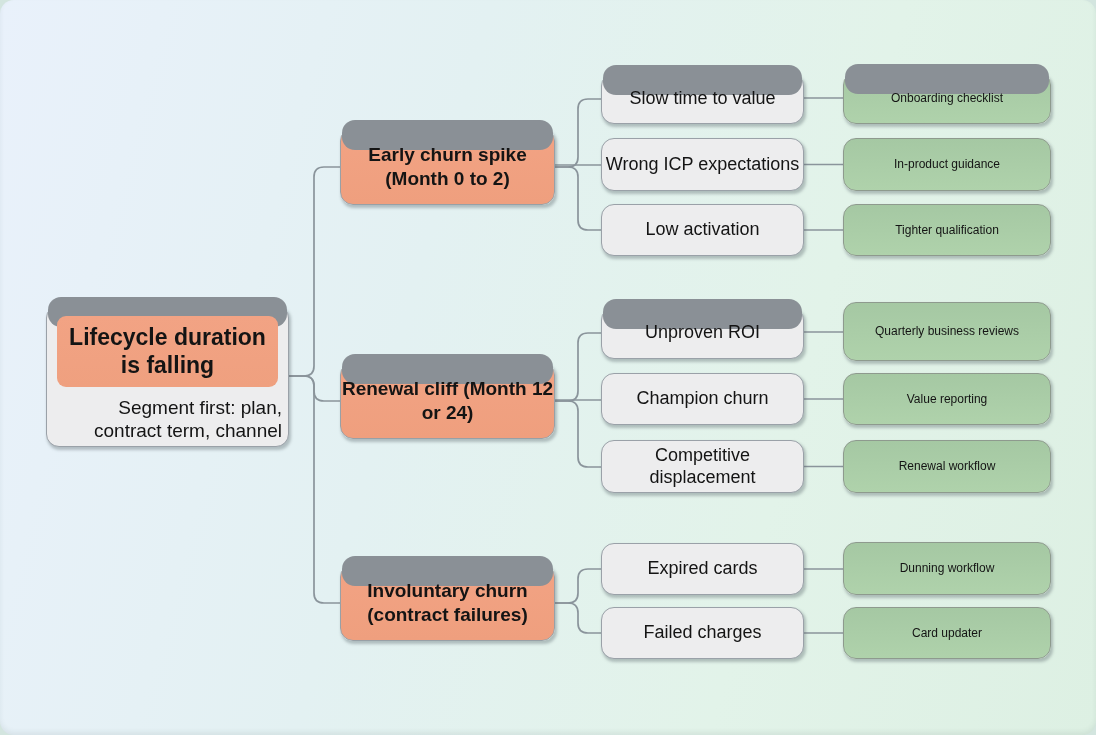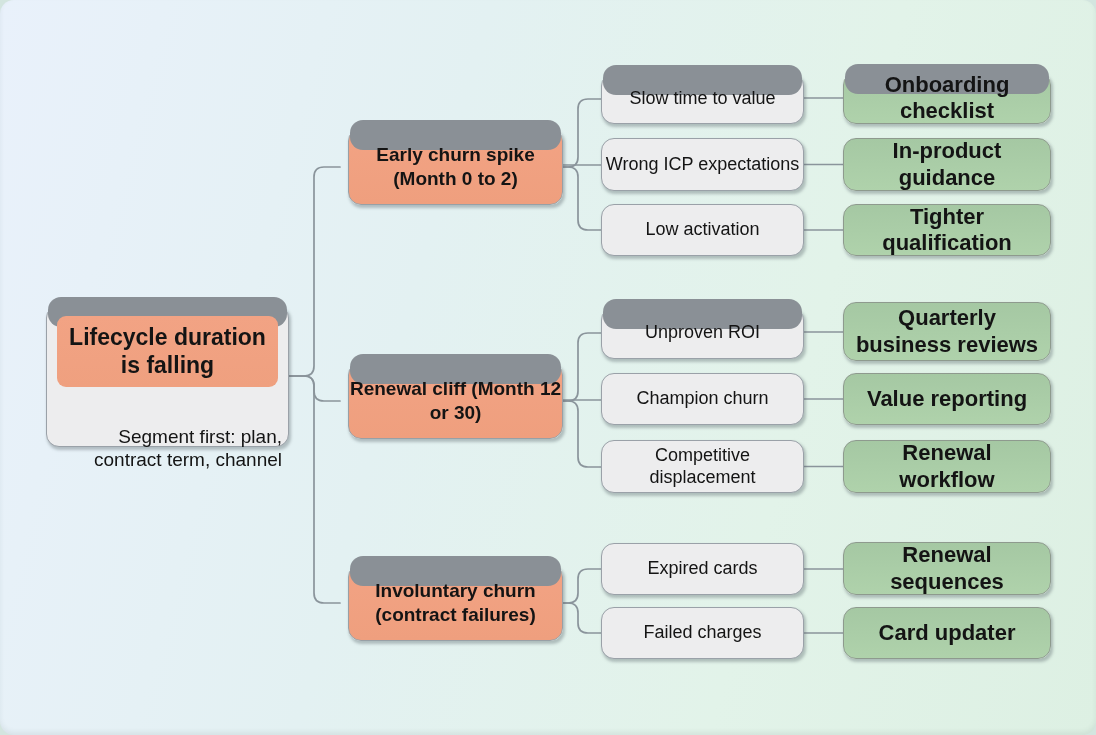--- a/index.html
+++ b/index.html
@@ -28,54 +28,54 @@
   }
   .cap::before{
     content:"";position:absolute;z-index:-1;
     left:1px;right:1px;top:-9px;height:30px;
     background:#8a9096;border-radius:13px;
   }
   
   .root{
     left:46px;top:305px;width:243px;height:142px;
     background:#ededee;border:1.6px solid #9aa1a8;
-    flex-direction:column;justify-content:flex-start;gap:29px;
+    flex-direction:column;justify-content:flex-start;
   }
   .root-title{
     margin:10px 10px 9px;align-self:stretch;
     background:linear-gradient(180deg,#f2a384,#efa07f);
     border-radius:9px;
     font-weight:bold;font-size:23px;line-height:1.2;
     padding:8px 2px;
   }
   .root-subtitle{font-size:19px;line-height:1.22;padding:0 6px;text-align:right;}
   
   .branch{
-    left:348px;width:215px;height:77px;
+    left:340px;width:215px;height:77px;
     background:linear-gradient(180deg,#f2a384,#ef9f7e);
     border:1.6px solid #98a0a6;
     font-weight:bold;font-size:19px;line-height:1.25;
     padding:4px 0;
   }
   .b1{top:128px}.b2{top:362px}.b3{top:564px}
   
   .cause{
     left:601px;width:203px;
     background:#ededee;border:1.6px solid #9aa1a8;
     font-size:18px;line-height:1.2;padding:4px 2px;
   }
   .g1{top:73px;height:51px}.g2{top:138px;height:53px}.g3{top:204px;height:52px}
   .g4{top:307px;height:52px}.g5{top:373px;height:52px}.g6{top:440px;height:53px}
   .g7{top:543px;height:52px}.g8{top:607px;height:52px}
   
   .fix{
     left:843px;width:208px;
     background:linear-gradient(180deg,#a5c8a3,#afd2ab);
     border:1.6px solid #8e9a8e;
-    font-weight:bold;font-size:22px;line-height:1.2;padding:4px 10px;
+    font-weight:normal;font-size:12px;line-height:1.2;padding:4px 10px;
   }
   .f1{top:72px;height:52px}.f2{top:138px;height:53px}.f3{top:204px;height:52px}
   .f4{top:302px;height:59px}.f5{top:373px;height:52px}.f6{top:440px;height:53px}
   .f7{top:542px;height:53px}.f8{top:607px;height:52px}
 </style>
 </head>
 <body>
 
 <div class="stage">
 
@@ -100,34 +100,34 @@
     <path d="M804,569 H843"></path>
     <path d="M804,633 H843"></path>
   </svg>
 
   <div class="node root cap">
     <div class="root-title">Lifecycle duration is falling</div>
     <div class="root-subtitle">Segment first: plan, contract term, channel</div>
   </div>
 
   <div class="node branch cap b1">Early churn spike (Month 0 to 2)</div>
-  <div class="node branch cap b2">Renewal cliff (Month 12 or 30)</div>
+  <div class="node branch cap b2">Renewal cliff (Month 12 or 24)</div>
   <div class="node branch cap b3">Involuntary churn (contract failures)</div>
 
   <div class="node cause cap g1">Slow time to value</div>
   <div class="node cause g2">Wrong ICP expectations</div>
   <div class="node cause g3">Low activation</div>
   <div class="node cause cap g4">Unproven ROI</div>
   <div class="node cause g5">Champion churn</div>
   <div class="node cause g6">Competitive displacement</div>
   <div class="node cause g7">Expired cards</div>
   <div class="node cause g8">Failed charges</div>
 
   <div class="node fix cap f1">Onboarding checklist</div>
   <div class="node fix f2">In-product guidance</div>
   <div class="node fix f3">Tighter qualification</div>
   <div class="node fix f4">Quarterly business reviews</div>
   <div class="node fix f5">Value reporting</div>
   <div class="node fix f6">Renewal workflow</div>
-  <div class="node fix f7">Renewal sequences</div>
+  <div class="node fix f7">Dunning workflow</div>
   <div class="node fix f8">Card updater</div>
 
 </div>
 
 </body></html>

